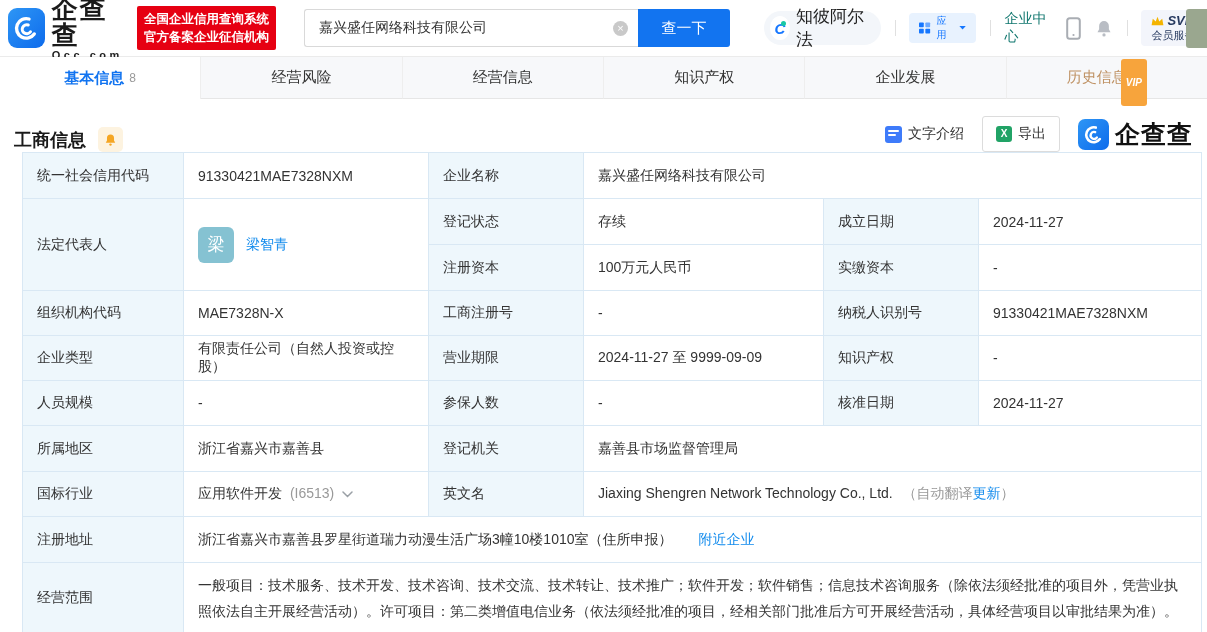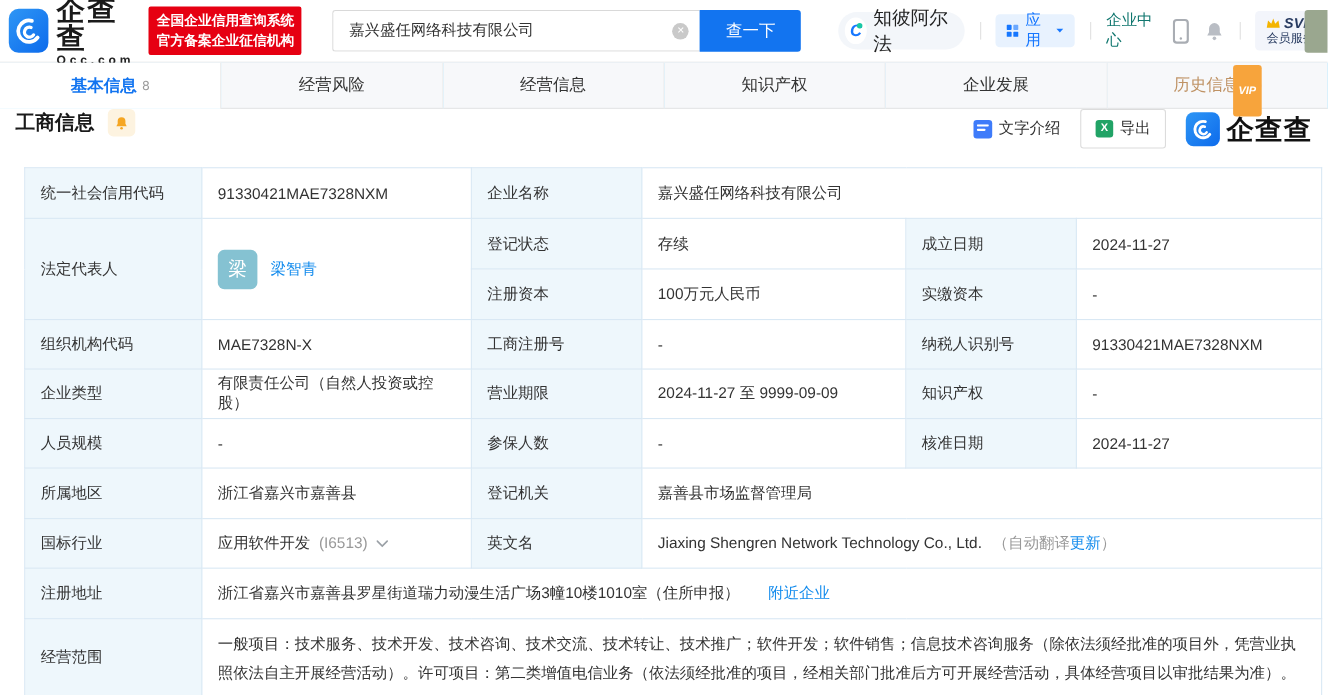--- a/index.html
+++ b/index.html
@@ -20,41 +20,41 @@
   .clear-icon { width:15px; height:15px; border-radius:50%; background:#c9c9c9; color:#fff; font-size:11px; line-height:15px; text-align:center; flex:0 0 auto; cursor:pointer; }
   .search-btn { width:92px; height:38px; background:#1274f0; color:#fff; font-size:15px; border:none; border-radius:0 3px 3px 0; cursor:pointer; font-family:inherit; }
   .hnav { display:flex; align-items:center; margin-left:34px; gap:14px; }
   .pill { display:flex; align-items:center; background:#f3f6fa; border-radius:17px; height:34px; padding:0 14px 0 6px; cursor:pointer; }
   .zhibi-icon { width:24px; height:24px; border-radius:50%; background:#fff; display:flex; align-items:center; justify-content:center; margin-right:6px; position:relative; }
   .zhibi-icon b { color:#1677ff; font-size:15px; font-style:italic; }
   .zhibi-icon i { position:absolute; right:4px; top:5px; width:5px; height:5px; border-radius:50%; background:#19c8a5; }
   .pill-label { font-size:17px; color:#222; }
   .vdiv { width:1px; height:16px; background:#e0e0e0; }
   .apps-pill { display:flex; align-items:center; background:#e8f2fe; border-radius:4px; height:30px; padding:0 10px; cursor:pointer; gap:6px; }
-  .apps-label { color:#1677ff; font-size:14px; }
+  .apps-label { color:#1677ff; font-size:10px; }
   .plain-link { font-size:14px; color:#0f766e; cursor:pointer; }
   .icon-btn { display:flex; align-items:center; cursor:pointer; }
   .svip-pill { background:#f3f5fb; border-radius:4px; padding:3px 10px; line-height:1.25; cursor:pointer; text-align:left; }
   .svip-top { display:flex; align-items:center; gap:3px; }
   .svip-label { font-size:13px; font-weight:bold; font-style:italic; color:#273a60; }
   .svip-sub { font-size:11px; color:#273a60; }
   .cropped-avatar { position:absolute; right:0; top:9px; width:21px; height:39px; background:#9aa78f; border-radius:3px 0 0 3px; }
 
   
   .tabbar { height:42px; display:flex; background:#7dd3fc; }
   .tab { flex:1; display:flex; align-items:center; justify-content:center; font-size:15px; color:#333; border-bottom:1px solid #e6e6e6; border-right:1px solid #eeeeee; cursor:pointer; position:relative; background:#f7f8fa; }
   .tab:last-child { border-right:none; }
   .tab.active { background:#fff; border-bottom:none; color:#1274f0; font-weight:bold; }
   .tab-count { font-size:12px; color:#999; font-weight:normal; margin-left:5px; }
   .tab.history { color:#bf9264; }
   .vip-badge { position:absolute; top:2px; left:calc(50% + 14px); background:#f7a43c; color:#fff; font-size:10px; font-weight:bold; font-style:italic; border-radius:3px; padding:17px 5px; line-height:1.3; }
   .info-circle { margin-left:6px; display:flex; }
 
   
-  .section-head { height:53px; display:flex; align-items:flex-start; padding:0 14px; }
+  .section-head { height:53px; display:flex; align-items:flex-end; padding:0 14px; }
   .section-title { font-size:18px; font-weight:bold; color:#1a1a1a; }
   .bell-chip { width:25px; height:25px; background:#fdf3e0; border-radius:5px; display:flex; align-items:center; justify-content:center; margin-left:12px; cursor:pointer; }
   .sh-right { margin-left:auto; display:flex; align-items:center; gap:18px; }
   .text-intro { display:flex; align-items:center; gap:6px; font-size:14px; color:#333; cursor:pointer; }
   .ti-icon { width:17px; height:17px; background:#3e7bfa; border-radius:3px; display:flex; align-items:center; justify-content:center; }
   .export-btn { display:flex; align-items:center; gap:6px; border:1px solid #dcdcdc; border-radius:3px; background:#fff; height:36px; padding:0 13px; font-size:14px; color:#333; cursor:pointer; font-family:inherit; }
   .xls-icon { width:16px; height:16px; background:#21a366; border-radius:3px; color:#fff; font-size:10px; font-weight:bold; line-height:16px; text-align:center; }
   .corner-brand { display:flex; align-items:center; gap:6px; }
   .corner-brand .logo-icon { width:31px; height:31px; border-radius:7px; }
   .corner-cn { font-size:25px; font-weight:bold; color:#111; letter-spacing:1px; }

